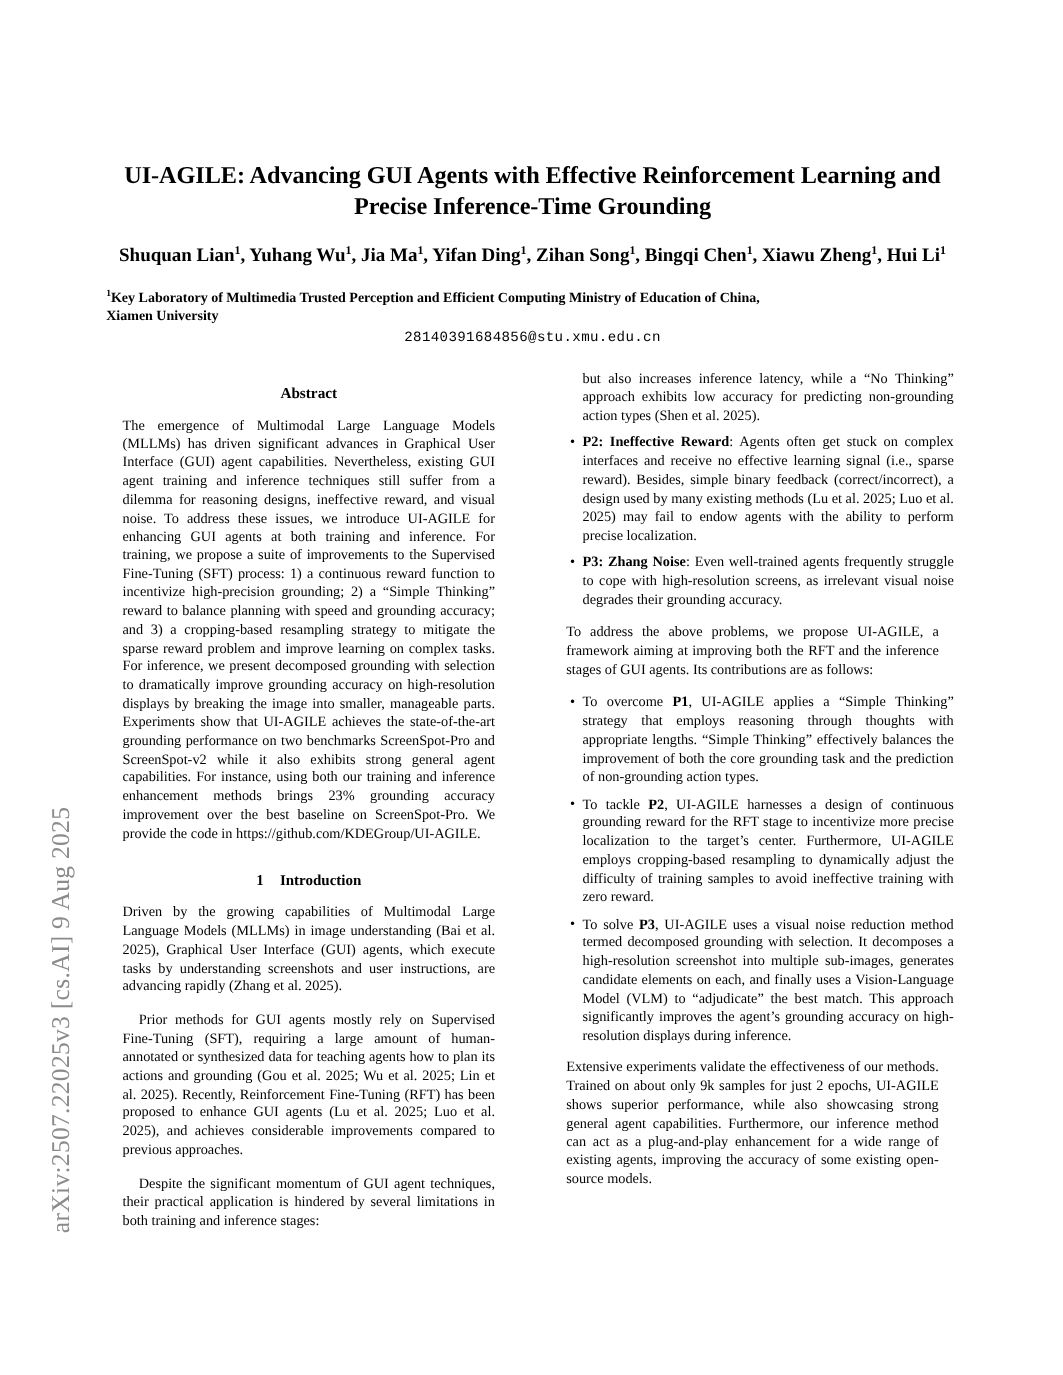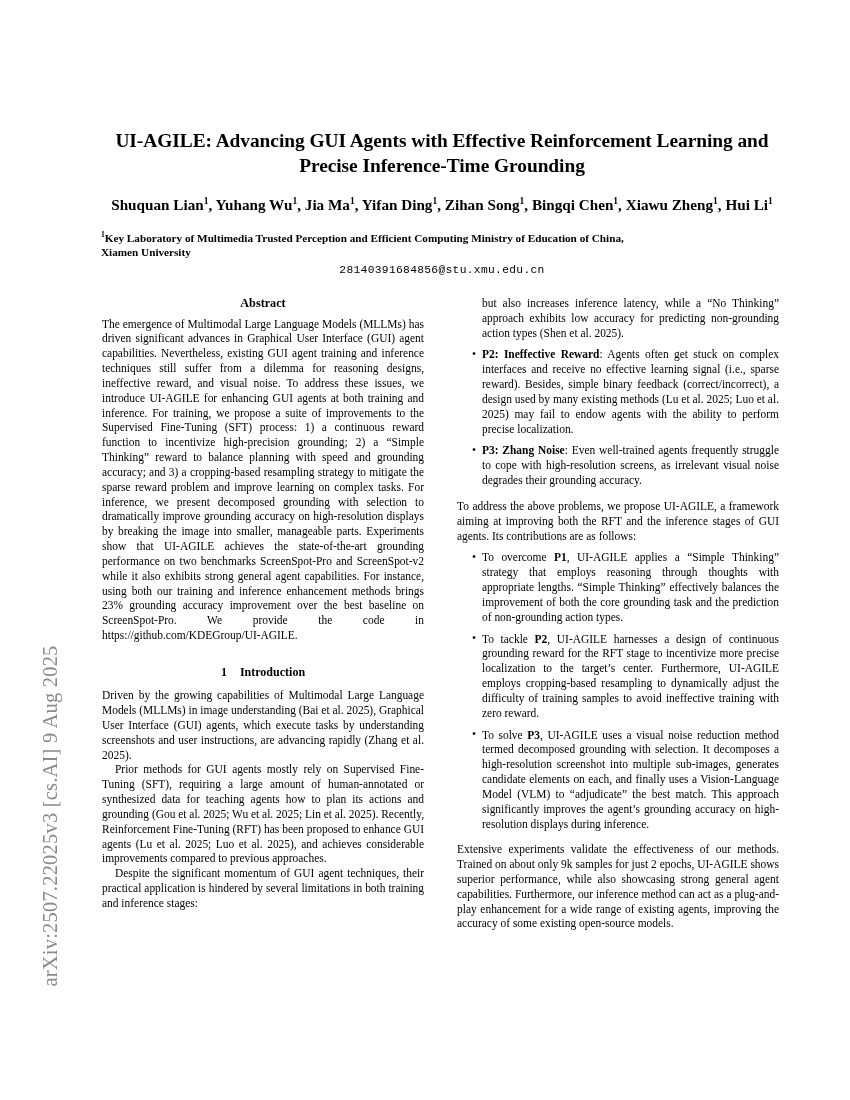--- a/index.html
+++ b/index.html
@@ -36,21 +36,21 @@
     font-family: "Liberation Serif", "DejaVu Serif", serif;
     font-size: 20.5px;
     letter-spacing: 0.2px;
     color: #8b8b8b;
     white-space: nowrap;
   }
 
   
   #page {
     position: absolute;
-    left: 16px;
+    left: 0;
     top: 0;
     width: 787px;
     height: 1100px;
   }
 
   #masthead {
     position: absolute;
     left: 85px;
     top: 128px;
     width: 682px;
@@ -101,34 +101,34 @@
     text-justify: inter-word;
     hyphens: none;
   }
   #col-left  { left: 86px; }
   #col-right { left: 441px; }
 
   .sec-heading {
     text-align: center;
     font-weight: bold;
     font-size: 12.2px;
-    margin: 0 0 6px 0;
+    margin: 11px 0 6px 0;
     line-height: 1.2;
   }
   .sec-heading-num {
     text-align: center;
     font-weight: bold;
     font-size: 12px;
     margin: 22px 0 9px 0;
     line-height: 1.2;
   }
   .sec-heading-num .numsp { display: inline-block; width: 13px; }
 
   p.para {
-    margin: 0;
+    margin: 12px;
     text-indent: 13px;
   }
   p.para.noindent { text-indent: 0; }
   p.para + p.para { margin-top: 0; }
 
   ul.bullets {
     margin: 7px 0 0 0;
     padding: 0 0 0 15px;
     list-style: none;
   }

